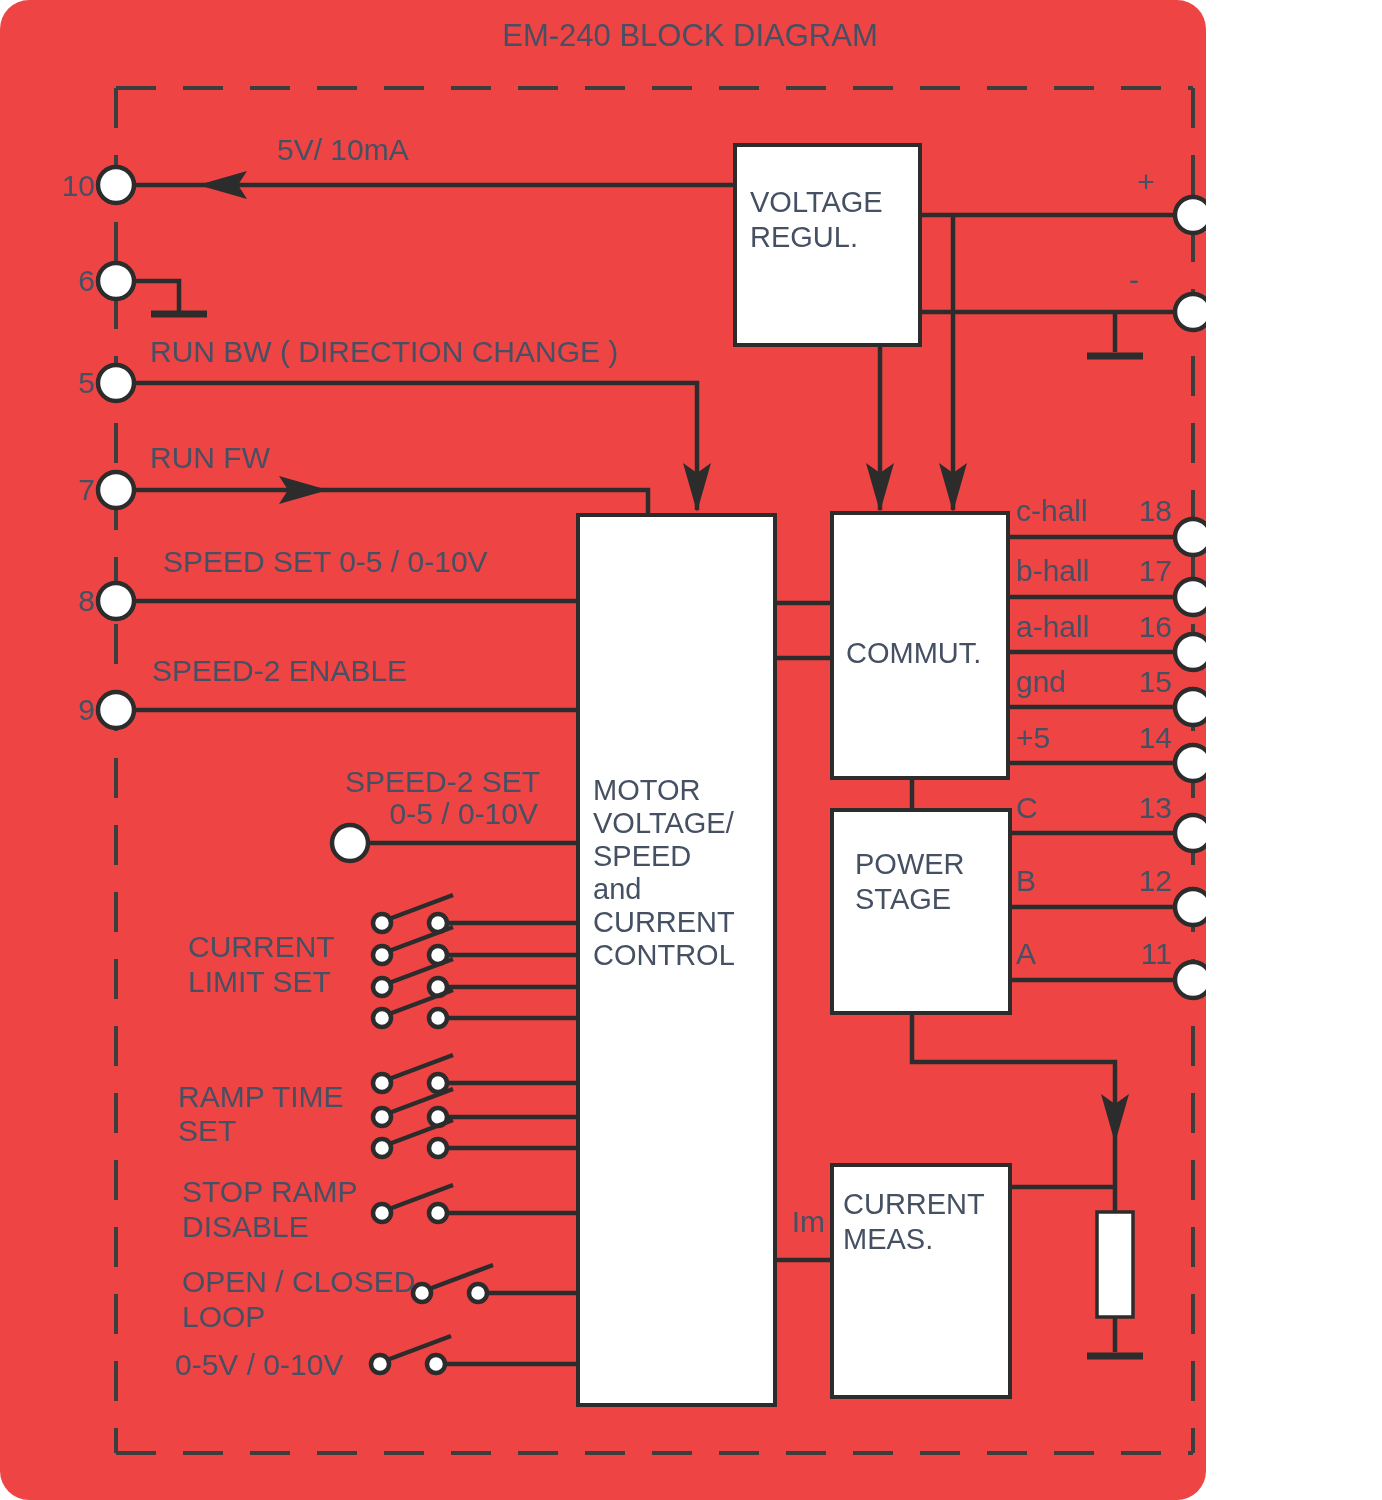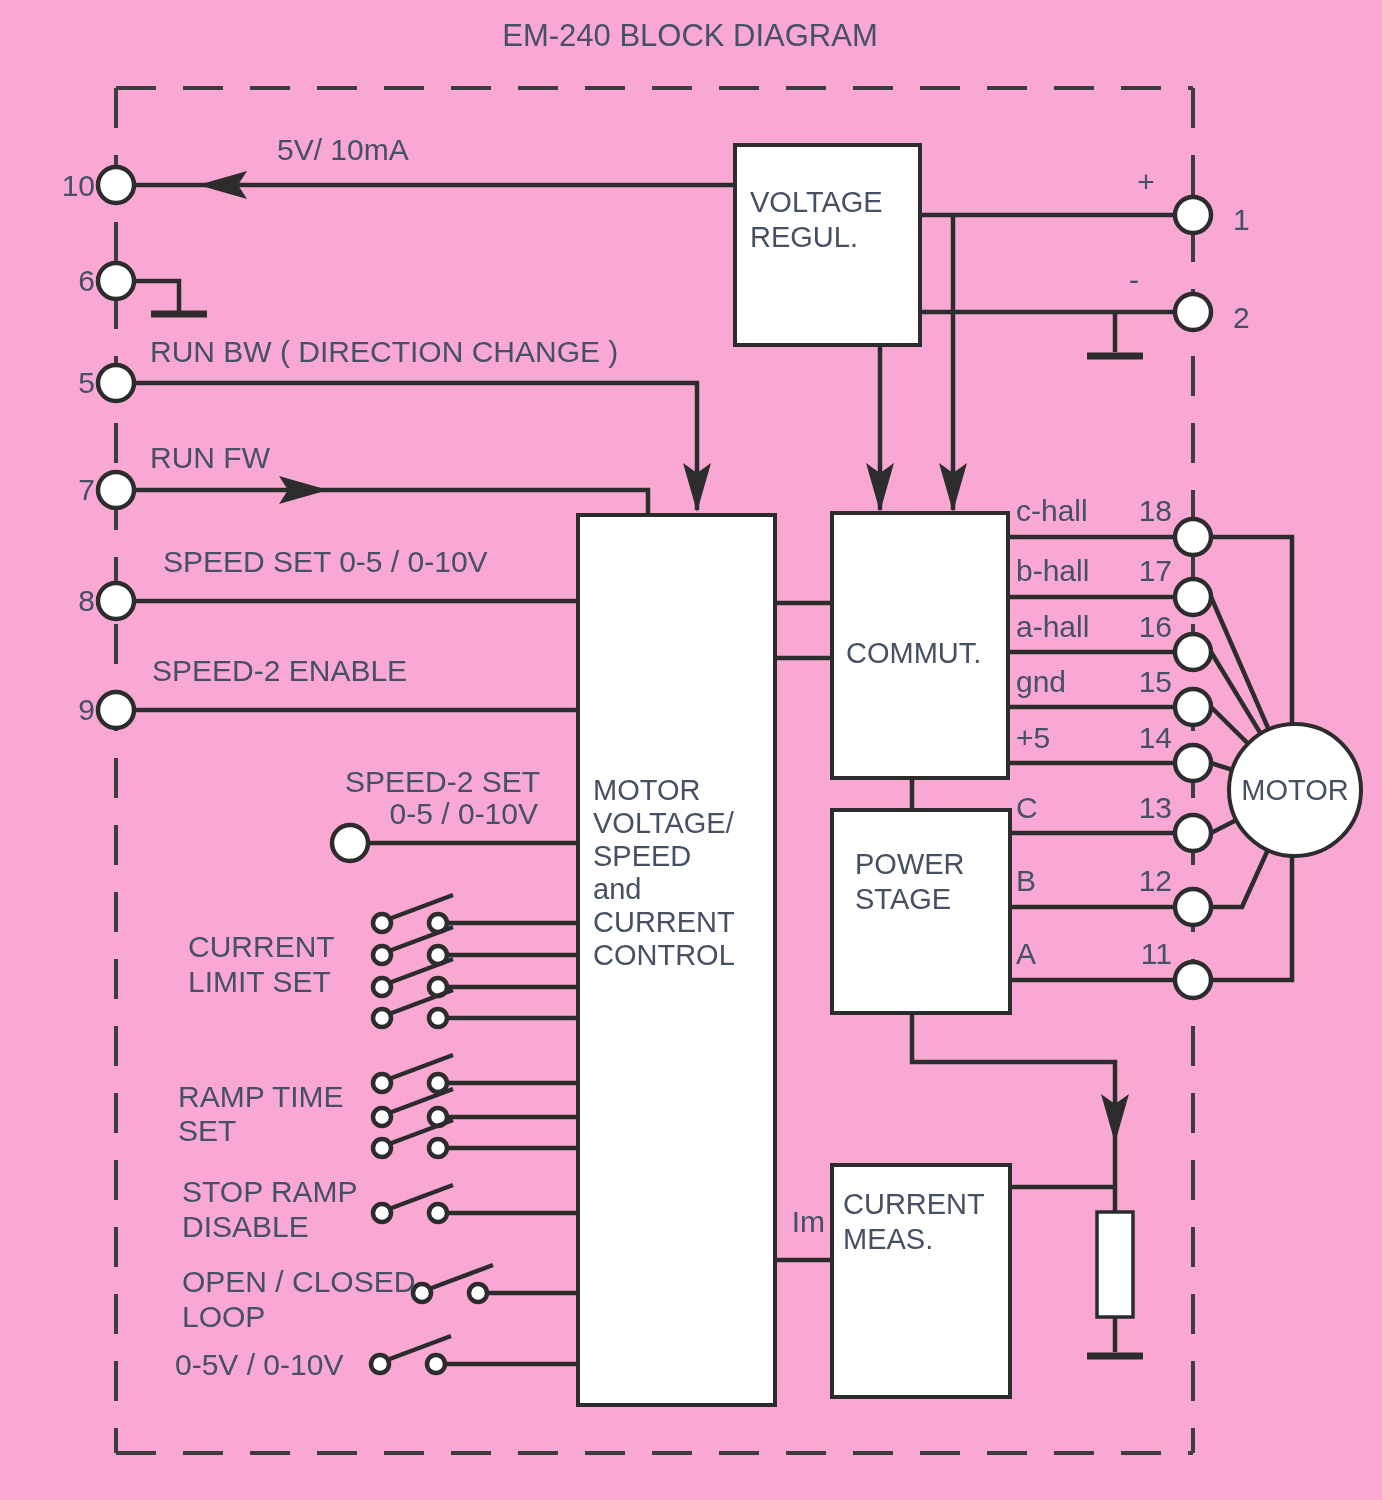--- a/index.html
+++ b/index.html
@@ -1,17 +1,17 @@
 <!DOCTYPE html>
 <html><head>
 <meta charset="utf-8">
 <style>
   html,body{margin:0;padding:0;background:#ffffff;}
-  .page{position:relative;width:1382px;height:1500px;background:#f9a8d4;overflow:hidden;
-        font-family:"Liberation Sans", sans-serif;}
+  .page{position:relative;width:1206px;height:1500px;background:#ef4444;overflow:hidden;
+        font-family:"Liberation Sans", sans-serif;border-radius:29px;}
   svg{display:block;}
   text{font-family:"Liberation Sans", sans-serif;fill:#455063;}
   .num{font-size:30px;}
   .lbl{font-size:30px;}
   .blk{font-size:29px;}
   .ttl{font-size:31px;}
   .wire{stroke:#2c2c2c;stroke-width:4.5;fill:none;}
   .dash{stroke:#3d3d3d;stroke-width:4;fill:none;stroke-dasharray:40 27;}
   .box{fill:#ffffff;stroke:#2c2c2c;stroke-width:4;}
   .term{fill:#ffffff;stroke:#2c2c2c;stroke-width:4.5;}

